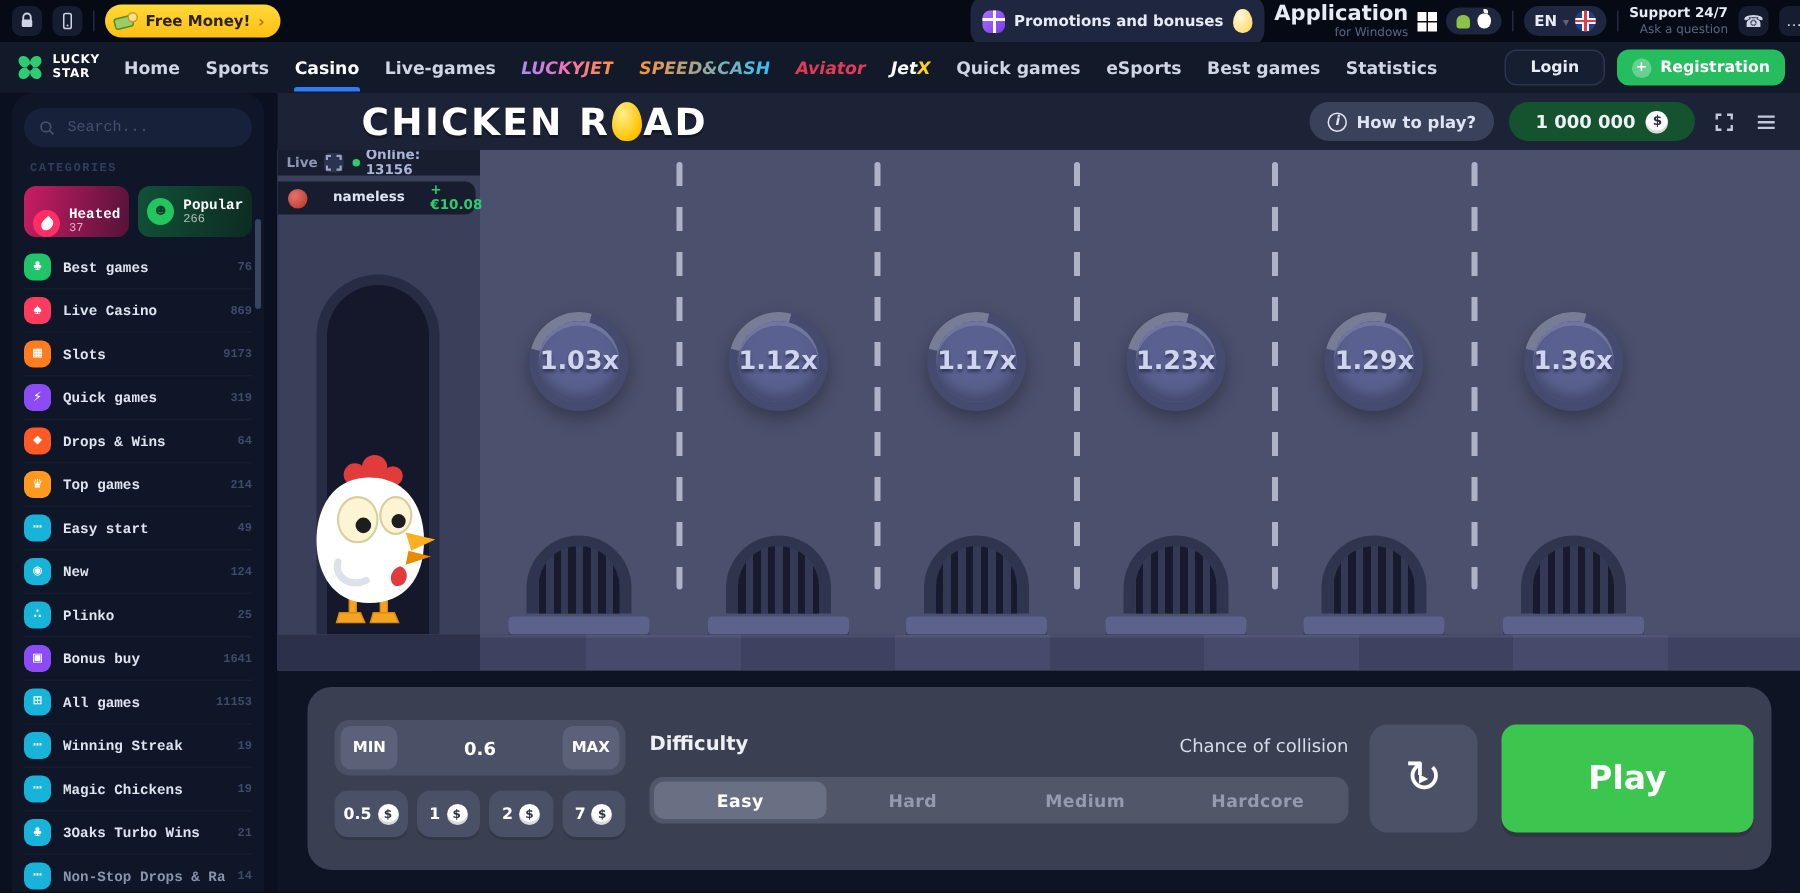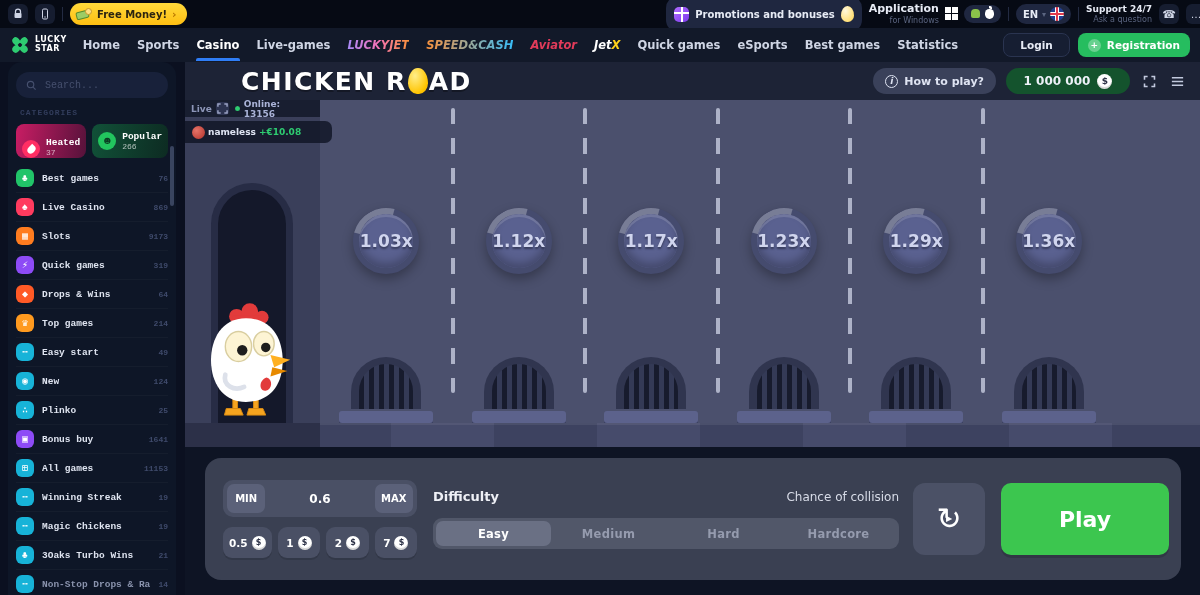--- a/index.html
+++ b/index.html
@@ -23,21 +23,21 @@
   .fm-arrow{color:#b97700;font-weight:bold;font-size:11px;}
   .promo-pill{height:36px;border:none;border-radius:12px;background:#1f2740;color:#e7ebf5;font-size:10px;font-weight:bold;
               display:flex;align-items:center;gap:6px;padding:11px 8px;cursor:pointer;font-family:inherit;}
   .gift{position:relative;width:15px;height:15px;border-radius:5px;background:linear-gradient(135deg,#b06cff,#7c3aed);}
   .gift::before{content:"";position:absolute;left:50%;top:0;bottom:0;width:2px;background:#fff;transform:translateX(-50%);}
   .gift::after{content:"";position:absolute;top:5px;left:0;right:0;height:2px;background:#fff;}
   .egg-char{width:13px;height:16px;background:radial-gradient(ellipse at 35% 30%,#fff8dc,#ffd54f);
             border-radius:50% 50% 48% 48%/60% 60% 42% 42%;}
   .app-group{display:flex;align-items:center;gap:6px;cursor:pointer;}
   .app-text{display:flex;flex-direction:column;align-items:flex-end;line-height:1.15;}
-  .app-text b{font-size:11px;color:#e7ebf5;}
+  .app-text b{font-size:14px;color:#e7ebf5;}
   .app-text i{font-style:normal;font-size:8px;color:#5b6580;}
   .winlogo{display:grid;grid-template-columns:6px 6px;grid-gap:1px;}
   .winlogo b{width:6px;height:6px;background:#fff;}
   .os-pill{height:18px;border-radius:9px;background:#1f2740;display:flex;align-items:center;gap:5px;padding:0 7px;}
   .android{width:9px;height:9px;border-radius:4px 4px 2px 2px;background:#8bc34a;}
   .apple{position:relative;width:9px;height:10px;background:#fff;border-radius:45% 45% 48% 48%;}
   .apple::before{content:"";position:absolute;top:-3px;left:4px;width:3px;height:3px;background:#fff;border-radius:0 60% 0 60%;}
   .lang-pill{height:20px;border:none;border-radius:10px;background:#1f2740;color:#e7ebf5;font-size:10px;font-weight:bold;
              display:flex;align-items:center;gap:4px;padding:0 7px;cursor:pointer;font-family:inherit;}
   .chev{color:#5b6580;font-size:8px;}
@@ -138,22 +138,22 @@
   .sidewalk{position:absolute;left:0;right:0;bottom:0;height:24px;
             background:repeating-linear-gradient(90deg,#464b6b 0 103px,#3d4260 103px 206px);
             box-shadow:inset 0 2px 0 rgba(255,255,255,.07);}
   .sidewalk::before{content:"";position:absolute;left:0;top:0;bottom:0;width:135px;background:#2c3048;}
   .livebar{position:absolute;left:0;top:0;width:135px;height:17px;background:rgba(16,21,36,.78);
            display:flex;align-items:center;gap:4px;padding:0 6px;}
   .live-label{font-size:9px;font-weight:bold;color:#8d96b8;}
   .expand-mini{width:13px;height:13px;border-radius:4px;background:#2c3350;border:none;padding:1px;display:flex;cursor:pointer;}
   .dot{width:5px;height:5px;border-radius:50%;background:var(--live-dot,#2ecc71);margin-left:2px;}
   .online{font-size:9px;font-weight:bold;color:#aab3d8;}
-  .toast{position:absolute;left:0;top:21px;width:147px;height:22px;background:rgba(16,21,36,.82);border-radius:0 7px 7px 0;
-         display:flex;align-items:center;gap:3px;padding:0 7px;}
+  .toast{position:absolute;left:0;top:21px;width:132px;height:22px;background:rgba(16,21,36,.82);border-radius:0 7px 7px 0;
+         display:flex;align-items:center;gap:17px;padding:0 7px;}
   .avatar{width:13px;height:13px;border-radius:50%;background:radial-gradient(circle at 35% 35%,#e57368,#b3322a);flex:none;}
   .toast b{font-size:9px;color:#dfe4f2;}
   .toast em{font-style:normal;font-size:9px;font-weight:bold;color:var(--win-green,#2ecc71);}
 
   
   .panel{position:absolute;left:20px;top:396px;width:976px;height:122px;background:#3a4052;border-radius:16px;
          display:flex;align-items:center;padding:16px 14px 16px 18px;}
   .bet-col{width:194px;display:flex;flex-direction:column;gap:10px;flex:none;}
   .betbox{height:37px;border-radius:10px;background:#4a5065;display:flex;align-items:center;justify-content:space-between;padding:4px;gap:44px;}
   .mm{height:29px;width:44px;border:none;border-radius:7px;background:#5b6179;color:#fff;font-size:10px;font-weight:800;cursor:pointer;font-family:inherit;}
@@ -546,22 +546,22 @@
             </button>
           </div>
       </div>
       <div class="diff-col">
         <div class="diff-row">
           <span class="diff-label">Difficulty</span>
           <span class="coll-label">Chance of collision</span>
         </div>
         <div class="segs">
             <button class="seg selected">Easy</button>
+            <button class="seg">Hard</button>
             <button class="seg">Medium</button>
-            <button class="seg">Hard</button>
             <button class="seg">Hardcore</button>
           </div>
       </div>
       <button class="auto">
         <span class="cyc">↻</span>
         <span class="tri">▶</span>
       </button>
       <button class="play">Play</button>
     </div>
   </section>

